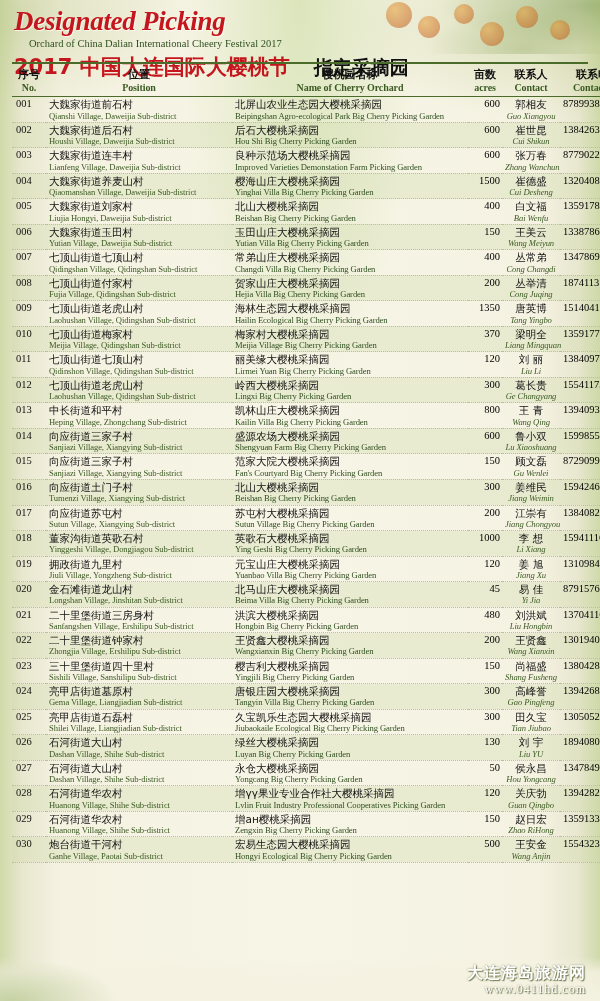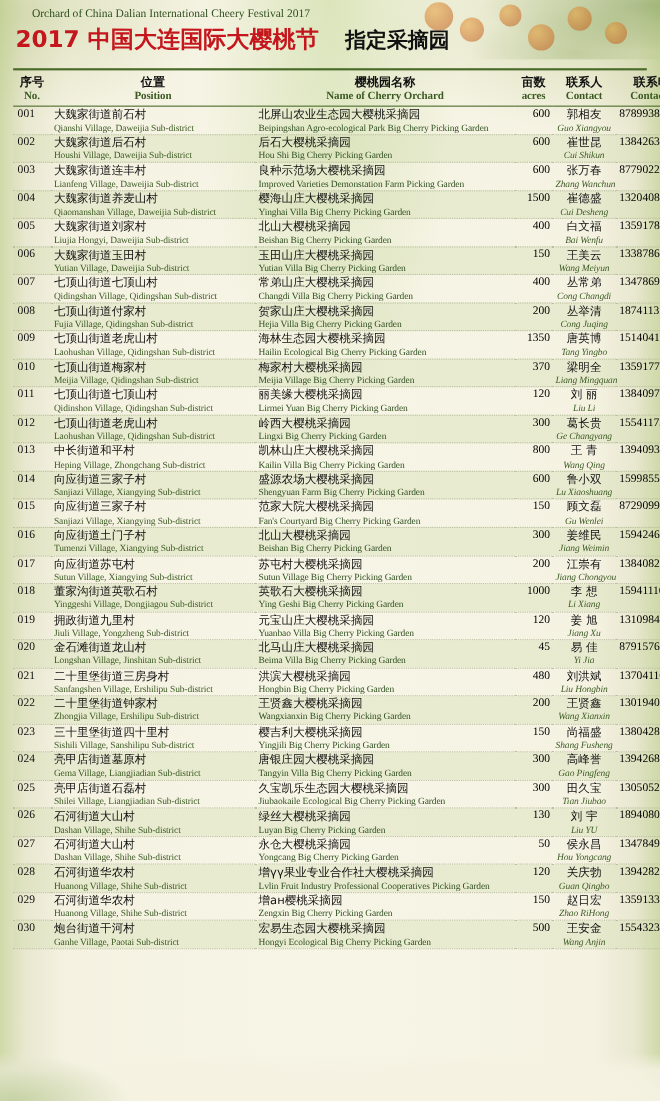--- a/index.html
+++ b/index.html
@@ -174,20 +174,21 @@
   <div class="wash2"></div>
   <div class="leafy"></div>
   <div class="cherry c1"></div>
   <div class="cherry c2"></div>
   <div class="cherry c3"></div>
   <div class="cherry c4"></div>
   <div class="cherry c5"></div>
   <div class="cherry c6"></div>
 
   <div class="header">
+    <div class="title-en">Designated Picking</div>
     <div class="subtitle-en">Orchard of China Dalian International Cheery Festival 2017</div>
     <div class="title-cn-row">
       <span class="title-cn-red">2017 中国大连国际大樱桃节</span>
       <span class="title-cn-black">指定采摘园</span>
     </div>
     <div class="title-rule"></div>
   </div>
 
   <div class="table-wrap">
     <table>
@@ -737,14 +738,18 @@
               <span class="en">Wang Anjin</span>
             </td>
             <td class="phone">15543236000</td>
           </tr>
         </tbody>
     </table>
   </div>
 
   <div class="footer">
     <div class="leaf"></div>
+    <div class="wm">
+      <div class="big">大连海岛旅游网</div>
+      <div class="small">www.0411hd.com</div>
+    </div>
   </div>
 </div>
 
 </body></html>

